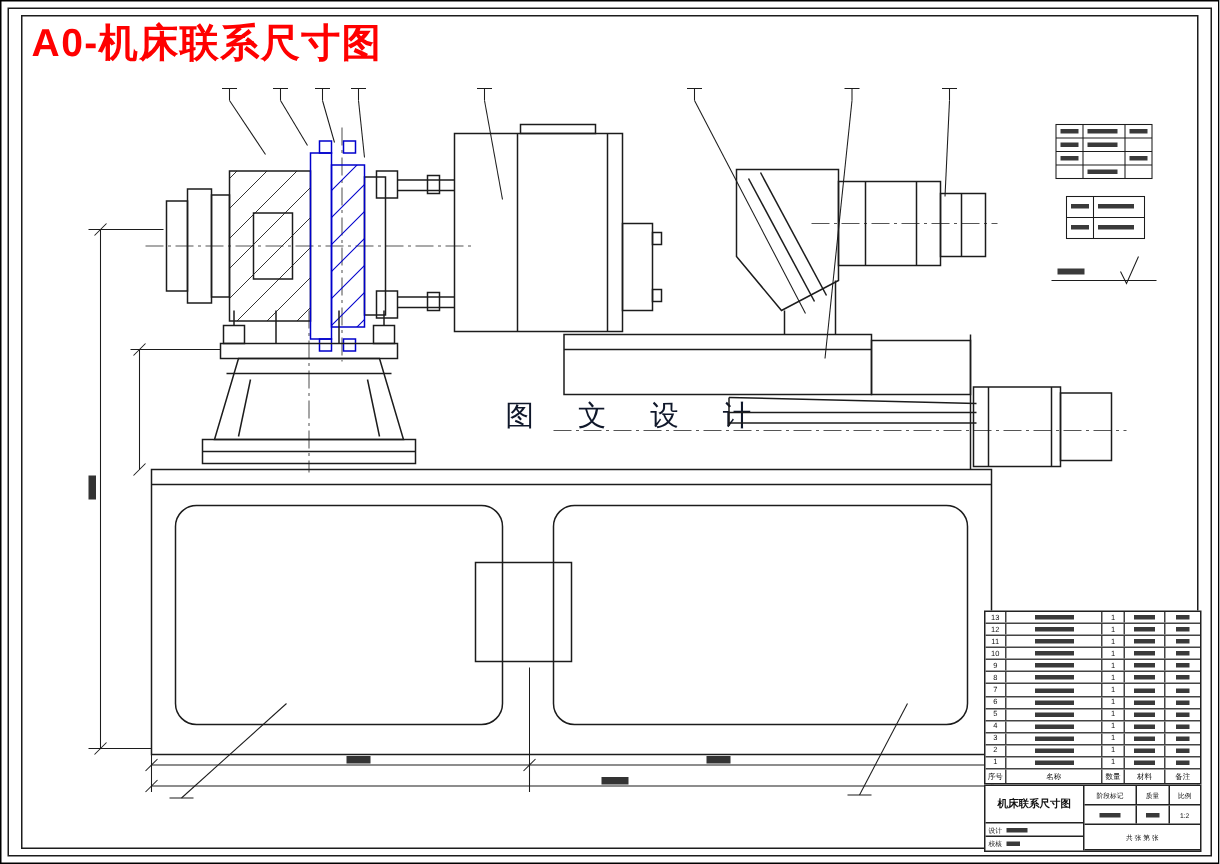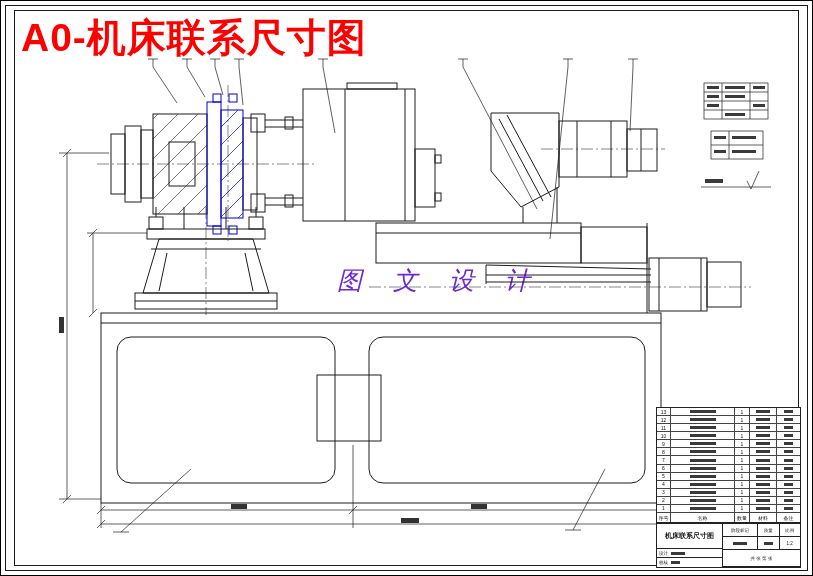--- a/index.html
+++ b/index.html
@@ -5,25 +5,25 @@
   html,body{margin:0;padding:0;background:#e8e8e8;}
   .sheet{
     position:relative;width:813px;height:576px;background:#ffffff;
     font-family:"Liberation Sans",sans-serif;overflow:hidden;
     border:1px solid #000;box-sizing:border-box;
   }
   .outer-frame{position:absolute;inset:4px;border:1px solid #1c1c1c;pointer-events:none;}
   .inner-frame{position:absolute;left:13px;top:9px;right:13px;bottom:9px;border:1px solid #1c1c1c;pointer-events:none;}
   .main-title{
     position:absolute;left:20px;top:10px;z-index:5;
-    font-size:39px;font-weight:bold;color:#ff0000;letter-spacing:1px;white-space:nowrap;
+    font-size:26px;font-weight:bold;color:#ff0000;letter-spacing:1px;white-space:nowrap;
   }
   .watermark{
     position:absolute;left:336px;top:263px;z-index:1;
-    font-size:25px;color:#6d28d9;letter-spacing:12px;white-space:nowrap;font-style:italic;
+    font-size:19px;color:#0f172a;letter-spacing:12px;white-space:nowrap;
   }
   svg.drawing{position:absolute;left:0;top:0;z-index:2;pointer-events:none;}
 
   
   .parts-list{
     position:absolute;left:655px;top:406px;width:145px;height:116px;z-index:4;
     border:1px solid #222;box-sizing:border-box;display:flex;flex-direction:column;
     font-size:5px;color:#111;background:#fff;
   }
   .pl-rows{flex:1;display:flex;flex-direction:column;}

